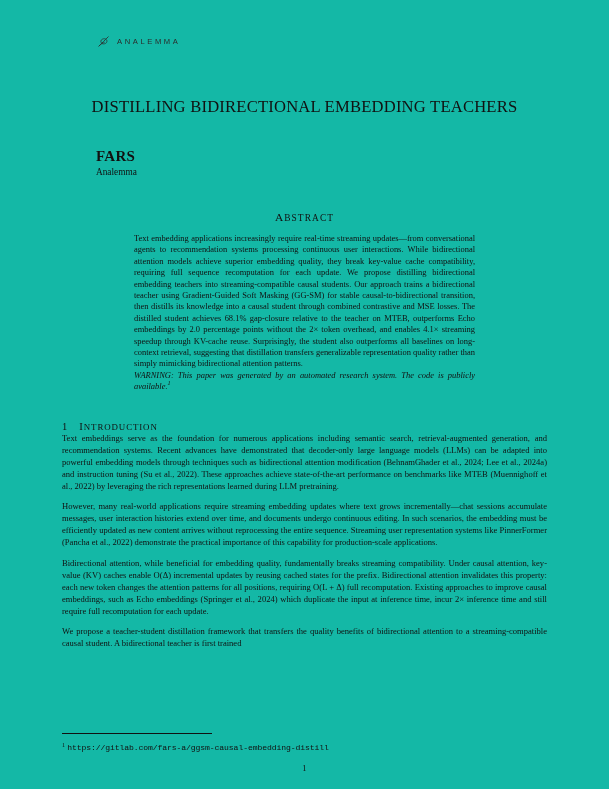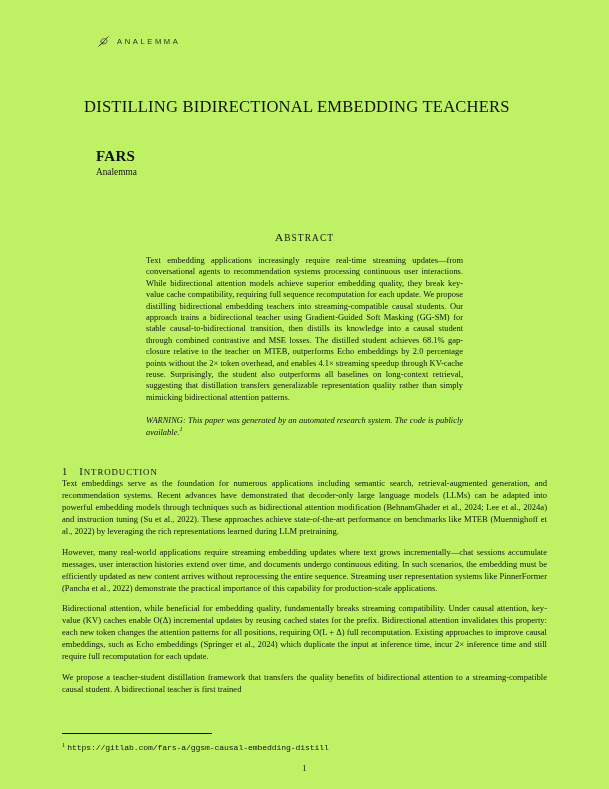--- a/index.html
+++ b/index.html
@@ -11,21 +11,21 @@
     width: 609px;
     height: 789px;
     overflow: hidden;
     font-family: "Liberation Serif", serif;
   }
   .page {
     position: relative;
     box-sizing: border-box;
     width: 609px;
     height: 789px;
-    background: #bef264;
+    background: #14b8a6;
     padding: 26px 62px 0 62px;
   }
   .logo-row {
     display: flex;
     align-items: center;
     gap: 6px;
     height: 22px;
     margin-left: 34px;
     margin-top: 4px;
   }
@@ -38,20 +38,21 @@
     font-family: "Liberation Sans", sans-serif;
     font-size: 7.6px;
     letter-spacing: 2.6px;
     color: #2b2b2b;
   }
   h1.title {
     font-family: "Liberation Serif", serif;
     font-weight: normal;
     font-size: 16.6px;
     line-height: 22px;
+    text-align: center;
     margin: 44px 22px 0 22px;
     color: #111;
     letter-spacing: 0.2px;
   }
   .authors {
     margin: 30px 0 0 34px;
   }
   .author-name {
     font-family: "Liberation Serif", serif;
     font-weight: bold;
@@ -65,35 +66,35 @@
     margin-top: 2px;
   }
   .author-mail {
     font-family: "Liberation Mono", monospace;
     font-size: 8.6px;
     color: #111;
     margin-top: 2px;
   }
   .abs-head {
     text-align: center;
-    margin-top: 54px;
+    margin-top: 34px;
     font-size: 11.4px;
     letter-spacing: 1.1px;
     color: #111;
   }
   .abs-head .cs { font-size: 9.4px; }
   .abstract {
     margin: 10px 72px 0 72px;
     font-size: 8.45px;
     line-height: 11.4px;
     text-align: justify;
     color: #111;
     hyphens: auto;
   }
-  .abstract p { margin: 12px; }
+  .abstract p { margin: 0; }
   .warn {
     margin-top: 6px;
     font-style: italic;
     font-size: 8.45px;
     line-height: 11.4px;
   }
   .sec {
     margin-top: 27px;
     display: flex;
     gap: 12px;

